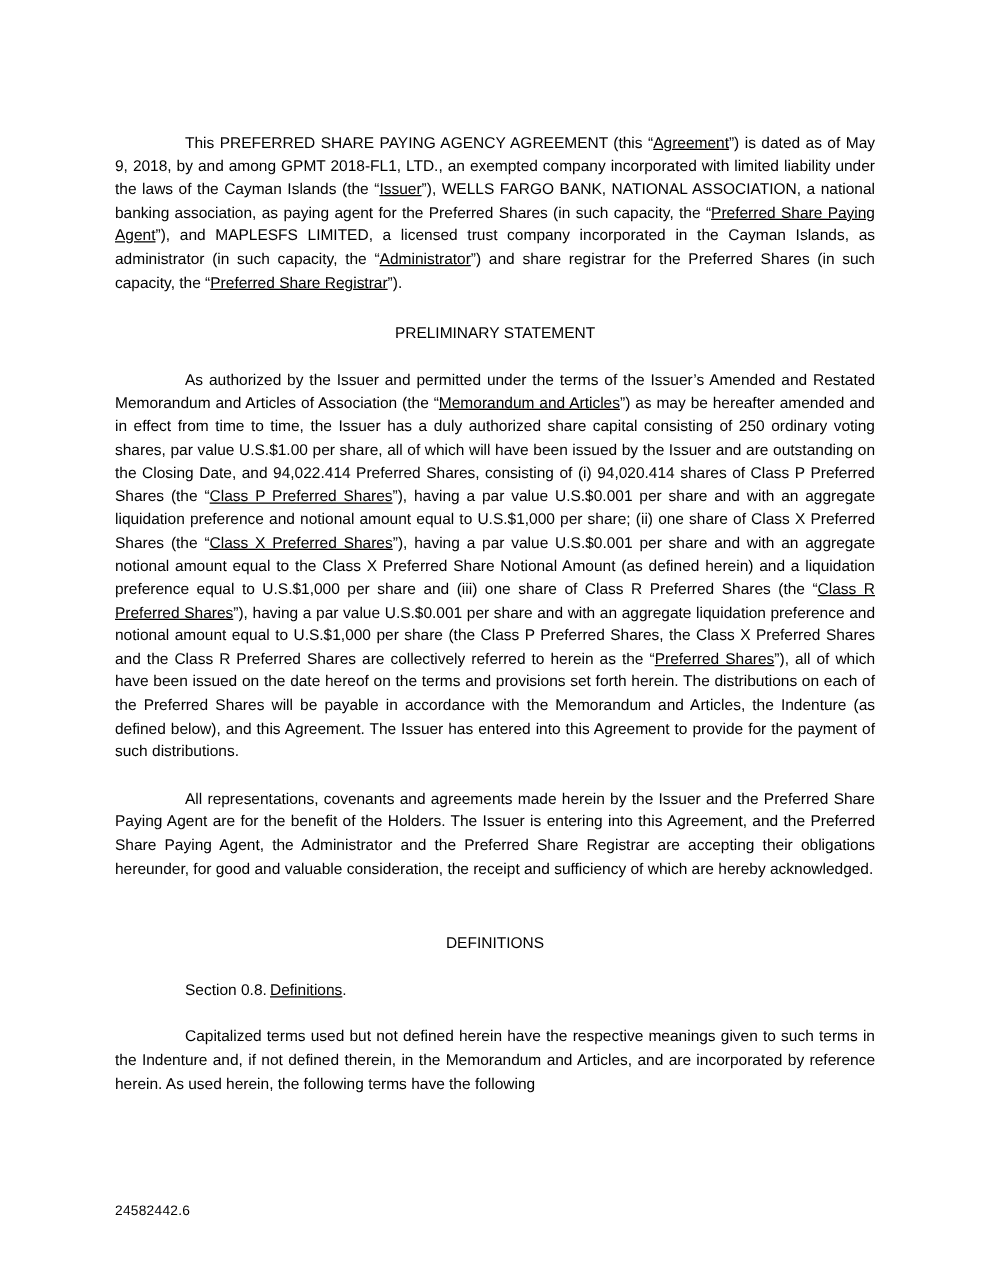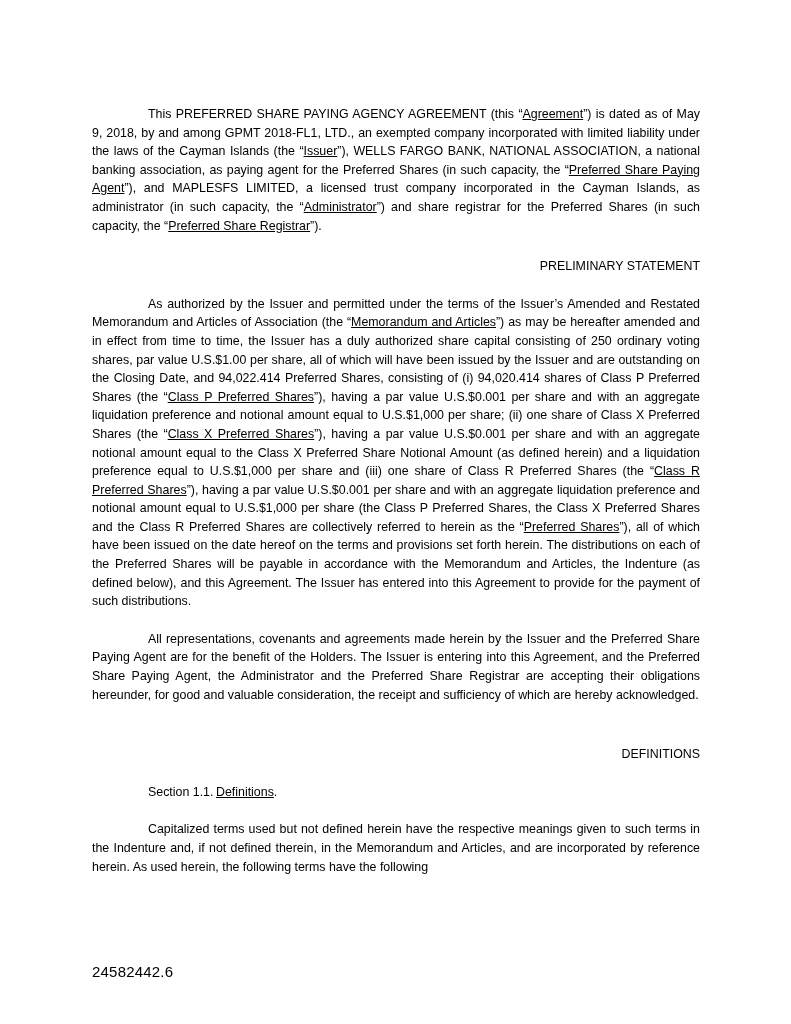--- a/index.html
+++ b/index.html
@@ -26,41 +26,41 @@
     margin: 0 0 0 0;
     font-size: 12.4px;
     line-height: 18.6px;
     text-align: justify;
     text-justify: inter-word;
   }
   .indent {
     text-indent: 56px;
   }
   .centered {
-    text-align: right;
+    text-align: center;
     text-indent: 0;
   }
   .gap-md { height: 19px; }
   .gap-lg { height: 22px; }
   u, .u {
     margin-top: 48px;
   }
   .sec-label {
     text-indent: 0;
     padding-left: 56px;
   }
   .sec-label .sec-num {
     display: inline-block;
     width: 68px;
   }
   .footer {
     position: absolute;
     left: 92px;
     top: 963px;
-    font-size: 15px;
+    font-size: 11px;
     letter-spacing: 0.2px;
     color: #000000;
   }
 </style>
 </head>
 <body>
 
 <div class="page">
   <div class="content">
 
@@ -80,21 +80,21 @@
 
     <div class="gap-lg"></div>
 
 
     <div class="gap-md"></div>
 
     <p class="centered">DEFINITIONS</p>
 
     <div class="gap-md"></div>
 
-    <p class="sec-label"><span class="sec-num">Section 1.1.</span><u>Definitions</u><span>.</span></p>
+    <p class="sec-label"><span class="sec-num">Section 0.8.</span><u>Definitions</u><span>.</span></p>
 
     <div class="gap-md"></div>
 
     <p class="indent">Capitalized terms used but not defined herein have the respective meanings given to such terms in the Indenture and, if not defined therein, in the Memorandum and Articles, and are incorporated by reference herein.  As used herein, the following terms have the following</p>
 
   </div>
 
   <div class="footer">24582442.6</div>
 </div>
 

